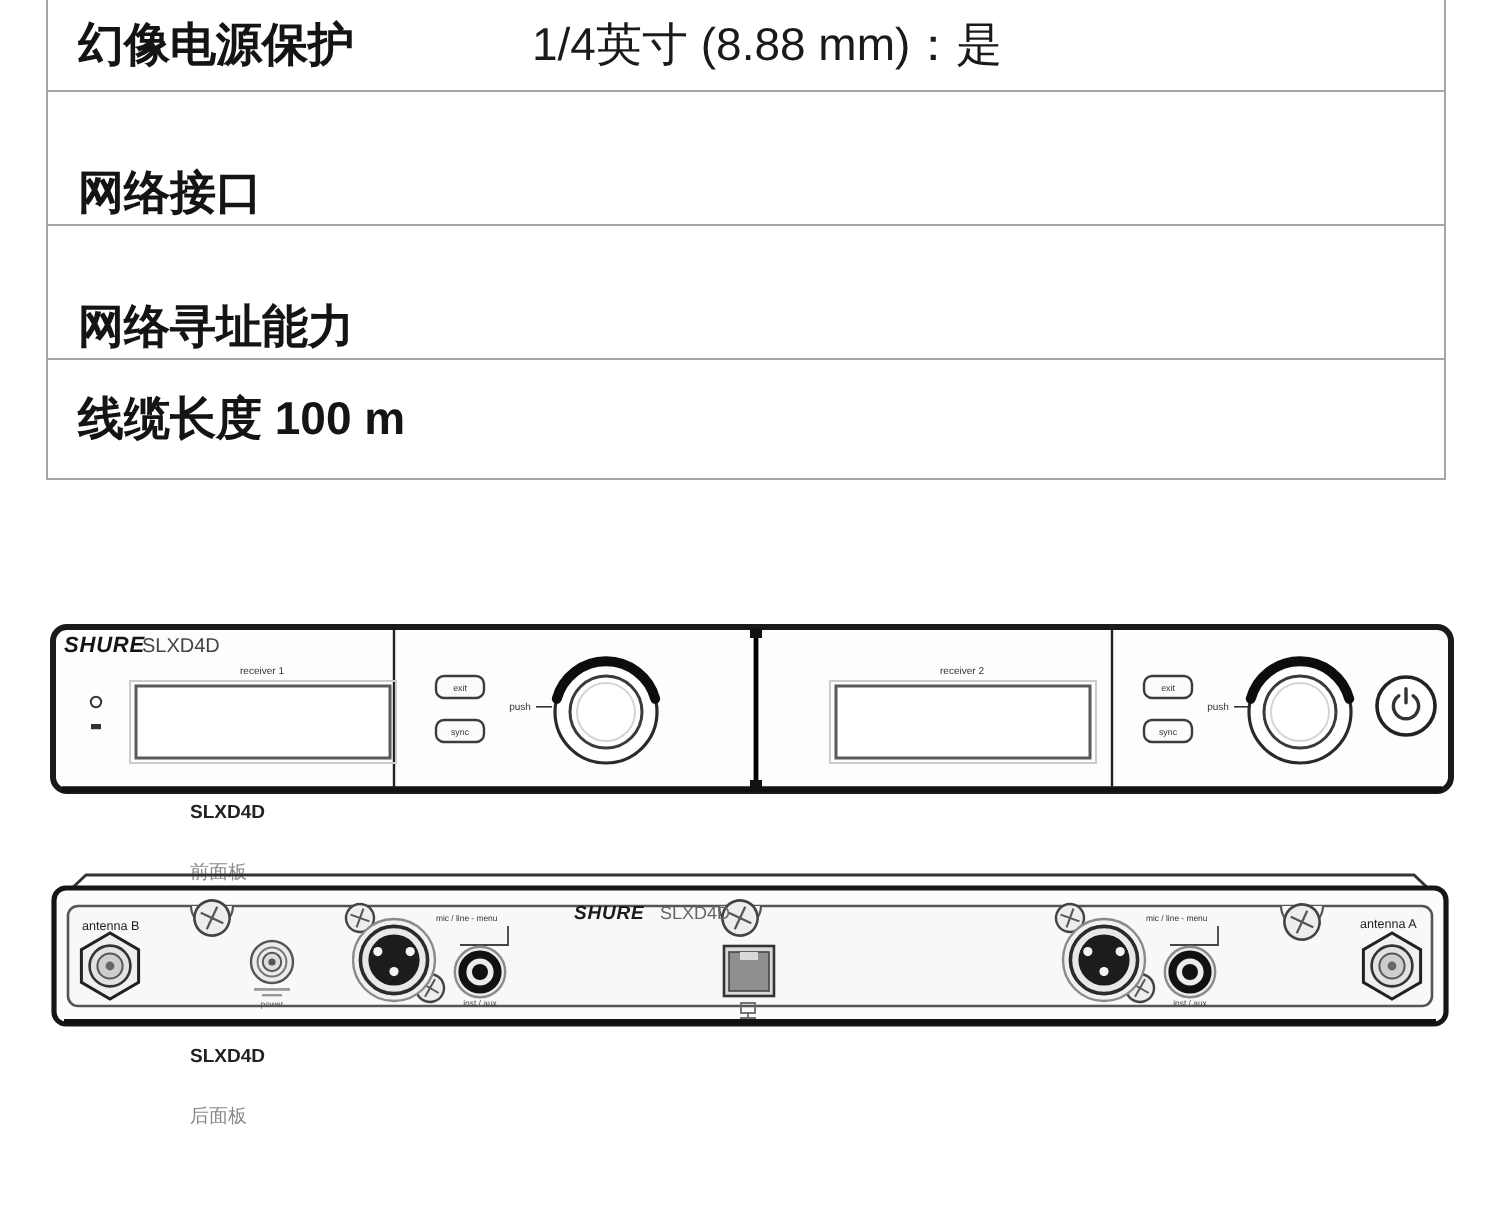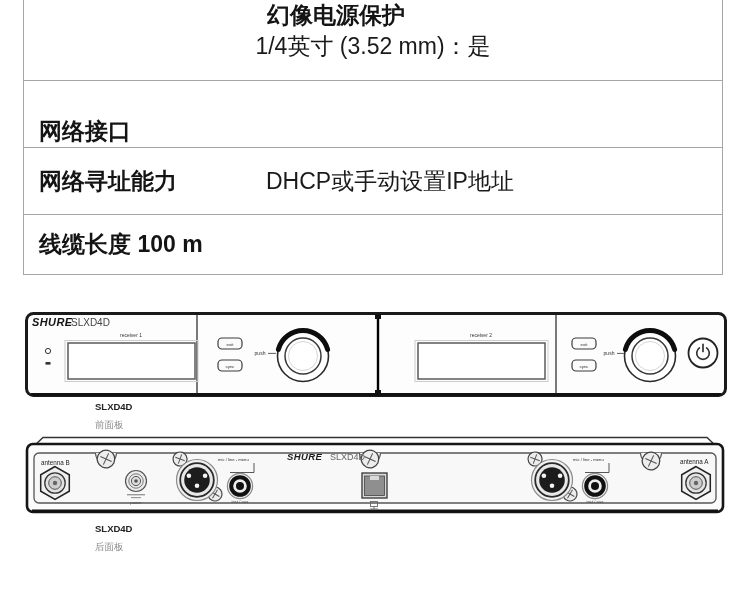--- a/index.html
+++ b/index.html
@@ -14,62 +14,61 @@
   .spec-table{
     position:absolute;left:23px;top:0;width:700px;
     border-left:1px solid #a6a6a6;border-right:1px solid #a6a6a6;
     box-sizing:border-box;
   }
   .spec-row{
     display:flex;align-items:center;
     border-bottom:1px solid #a6a6a6;
     box-sizing:border-box;
   }
-  .spec-row.r1{height:81px;flex-direction:column;}
+  .spec-row.r1{height:46px;}
   .spec-row.r2{height:67px;align-items:flex-end;}
-  .spec-row.r3{height:67px;}
+  .spec-row.r3{height:67px;align-items:flex-end;}
   .spec-row.r4{height:60px;gap:16px;}
   .spec-label{
     width:242px;box-sizing:border-box;padding-left:15px;
     font-size:23px;font-weight:700;color:#141414;white-space:nowrap;
   }
   .spec-value{
     flex:1;font-size:23px;font-weight:400;color:#1a1a1a;white-space:nowrap;
   }
 
   
   .panel-svg{position:absolute;}
   .front-svg{left:25px;top:312px;}
   .rear-svg{left:24px;top:434px;}
 
   .caption{position:absolute;left:95px;line-height:13px;}
   .caption .cap-model{font-size:9.5px;font-weight:700;color:#222;}
-  .caption .cap-sub{font-size:9.5px;color:#888;margin-top:5px;}
+  .caption .cap-sub{font-size:9.5px;color:#888;margin-top:17px;}
   .cap-front{top:400px;}
   .cap-rear{top:522px;}
 
   svg text{font-family:"Liberation Sans","DejaVu Sans",sans-serif;}
   .brand-txt{font-weight:700;font-style:italic;letter-spacing:.4px;}
 </style>
 </head>
 <body>
 
 <div class="stage">
 
   <div class="spec-table">
     <div class="spec-row r1">
       <div class="spec-label">幻像电源保护</div>
-      <div class="spec-value">1/4英寸 (3.52 mm)：是</div>
+      <div class="spec-value">1/4英寸 (8.88 mm)：是</div>
     </div>
     <div class="spec-row r2">
       <div class="spec-label">网络接口</div>
     </div>
     <div class="spec-row r3">
       <div class="spec-label">网络寻址能力</div>
-      <div class="spec-value">DHCP或手动设置IP地址</div>
     </div>
     <div class="spec-row r4">
       <div class="spec-label">线缆长度 100 m</div>
     </div>
   </div>
 
   <svg class="panel-svg front-svg" width="702" height="86" viewBox="0 0 702 86">
 
     <rect x="1.5" y="1.5" width="699" height="82" rx="7" fill="#fdfdfd" stroke="#1a1a1a" stroke-width="3"></rect>
     <line x1="6" y1="82.6" x2="696" y2="82.6" stroke="#111" stroke-width="3"></line>

